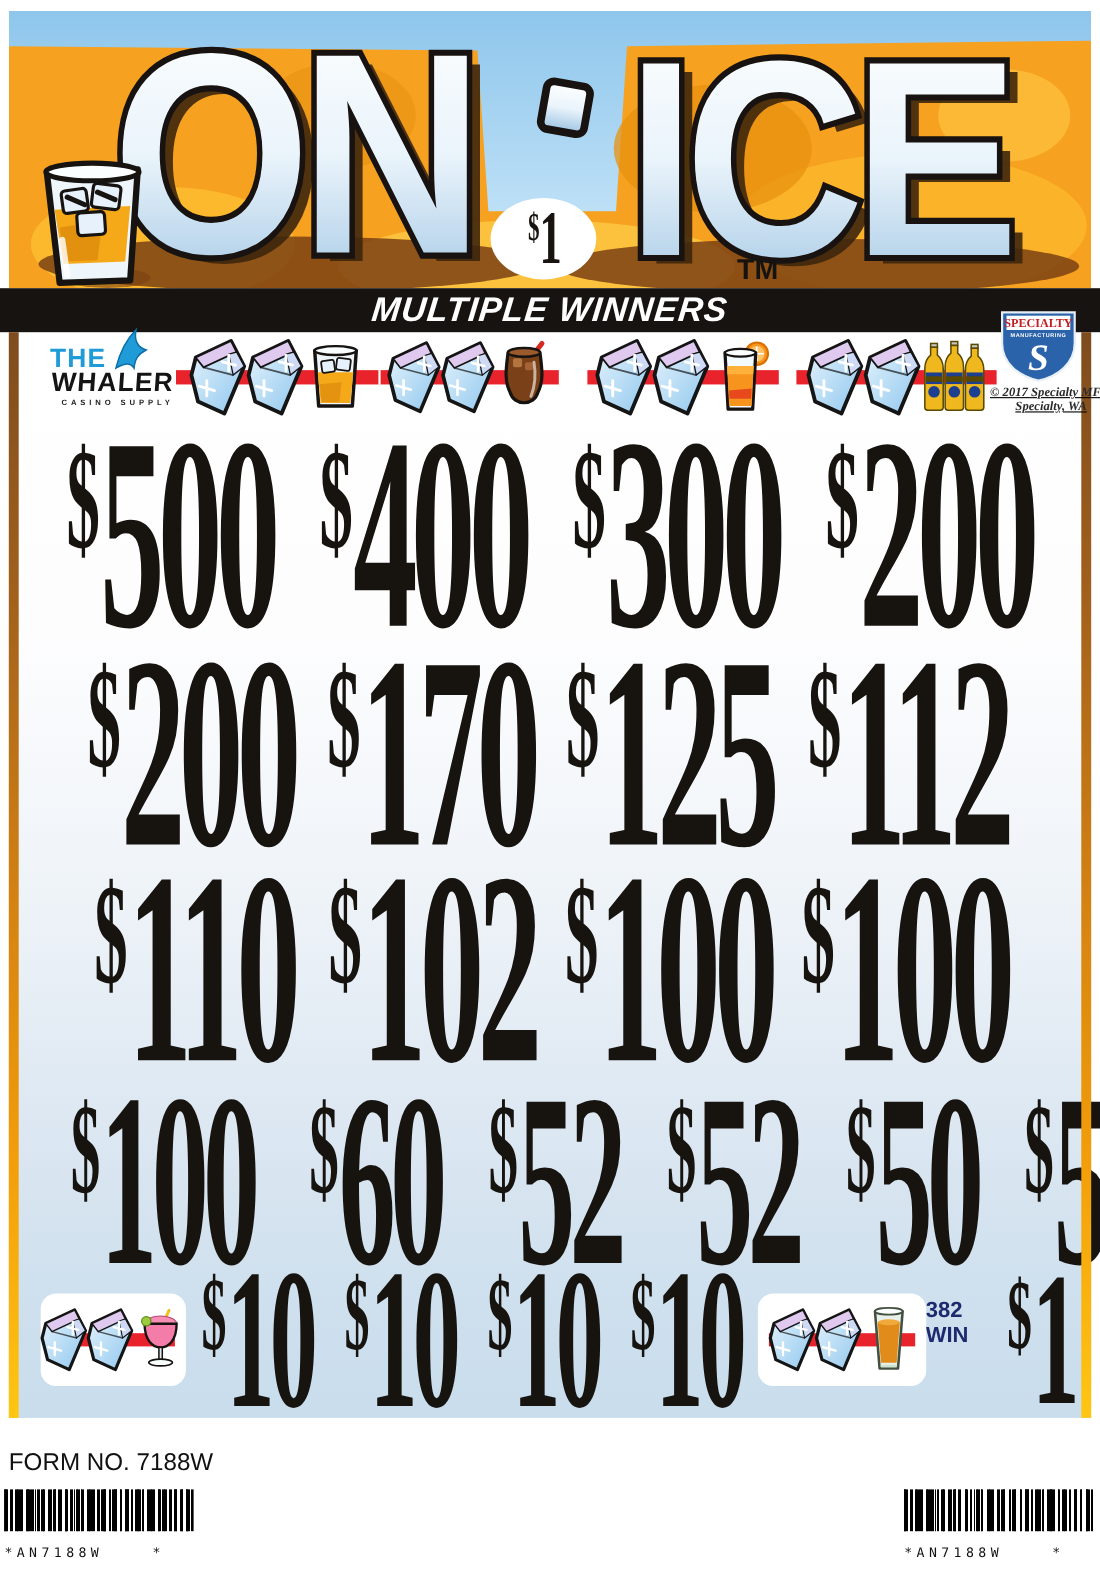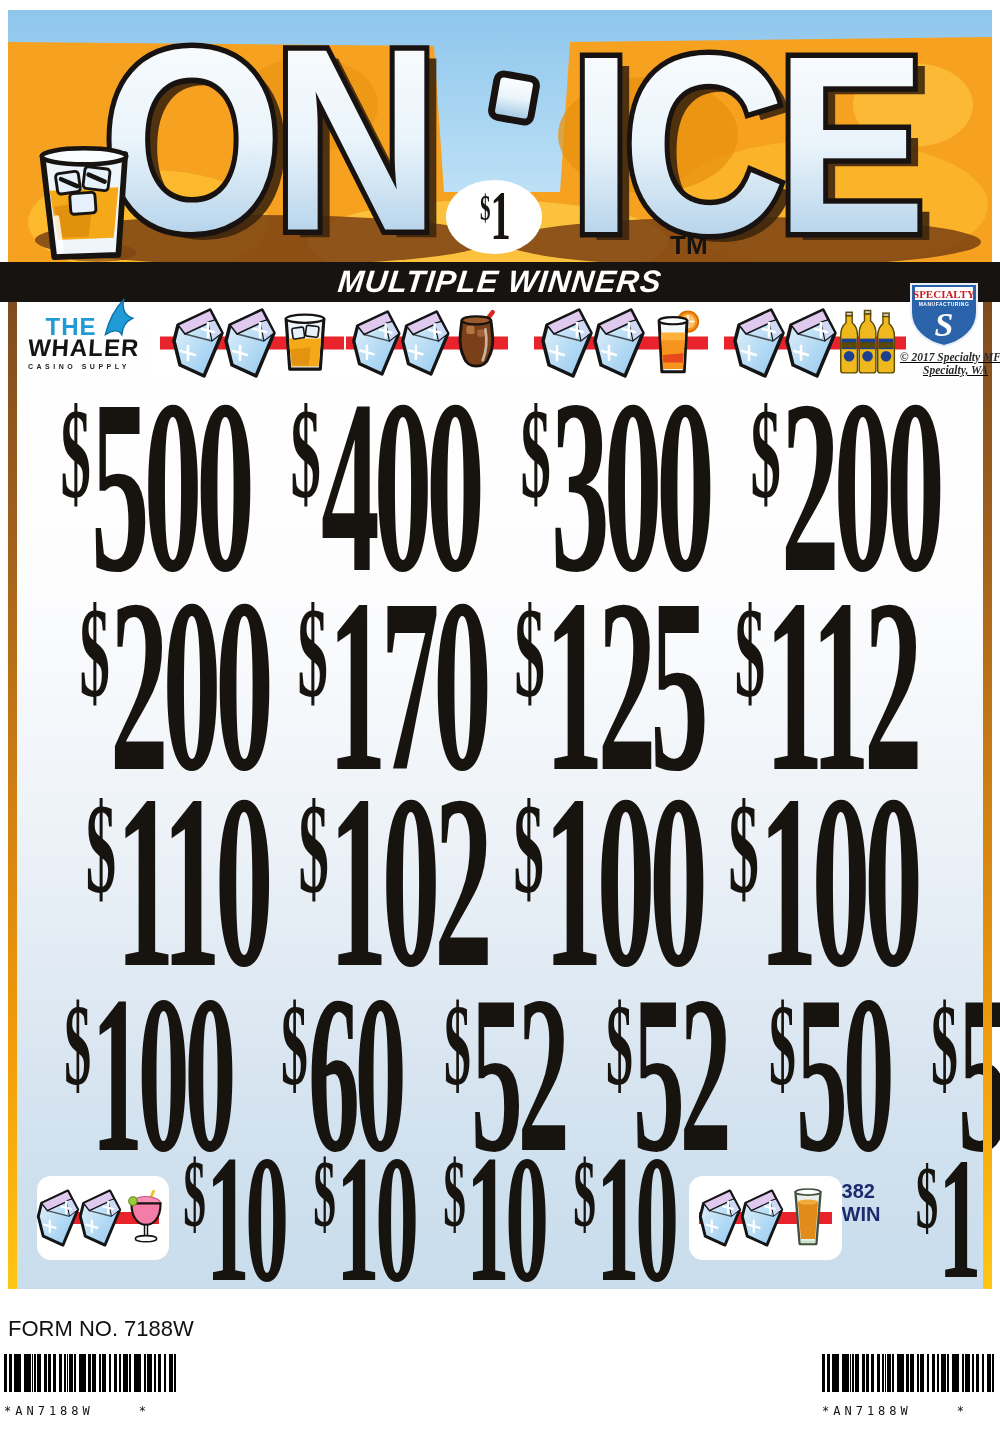--- a/index.html
+++ b/index.html
@@ -23,21 +23,21 @@
   
   .bodyc{position:absolute;left:8px;top:302px;width:984px;height:987px;
          background:linear-gradient(180deg,#ffffff 0%,#fdfdfe 28%,#eef3f8 52%,#dde8f2 72%,#cfe0ee 88%,#c9ddec 100%);}
   .edge{position:absolute;top:0;bottom:0;width:9px;z-index:3;
         background:linear-gradient(180deg,#7e4c1e 0%,#a3611c 25%,#d38212 52%,#f29d0a 76%,#ffc613 100%);}
   .edge.left{left:0;}
   .edge.right{right:0;}
   .sym-panel{position:absolute;left:142px;top:-8px;width:742px;height:86px;background:#fff;border-radius:12px;z-index:1;}
 
   
-  .whaler{position:absolute;left:20px;top:0px;width:130px;height:76px;z-index:4;text-align:left;}
+  .whaler{position:absolute;left:20px;top:0px;width:130px;height:76px;z-index:4;text-align:right;}
   .wh-top{display:flex;align-items:flex-end;justify-content:center;height:36px;}
   .wh-the{color:#1f9cd8;font-weight:bold;font-size:24px;letter-spacing:1px;line-height:0.9;}
   .wh-tail{width:42px;height:44px;margin-left:2px;margin-bottom:-4px;}
   .wh-name{color:#141414;font-weight:bold;font-size:24px;letter-spacing:1px;line-height:1;
            transform:skewX(-4deg);margin-top:-2px;}
   .wh-tag{color:#232323;font-size:7px;letter-spacing:3.5px;margin-top:3px;font-weight:bold;}
 
   
   .sg{position:absolute;top:2px;height:78px;display:flex;align-items:center;justify-content:center;z-index:4;}
   .sg .stripe{position:absolute;left:-6px;right:-6px;top:50%;height:13px;transform:translateY(-50%);

